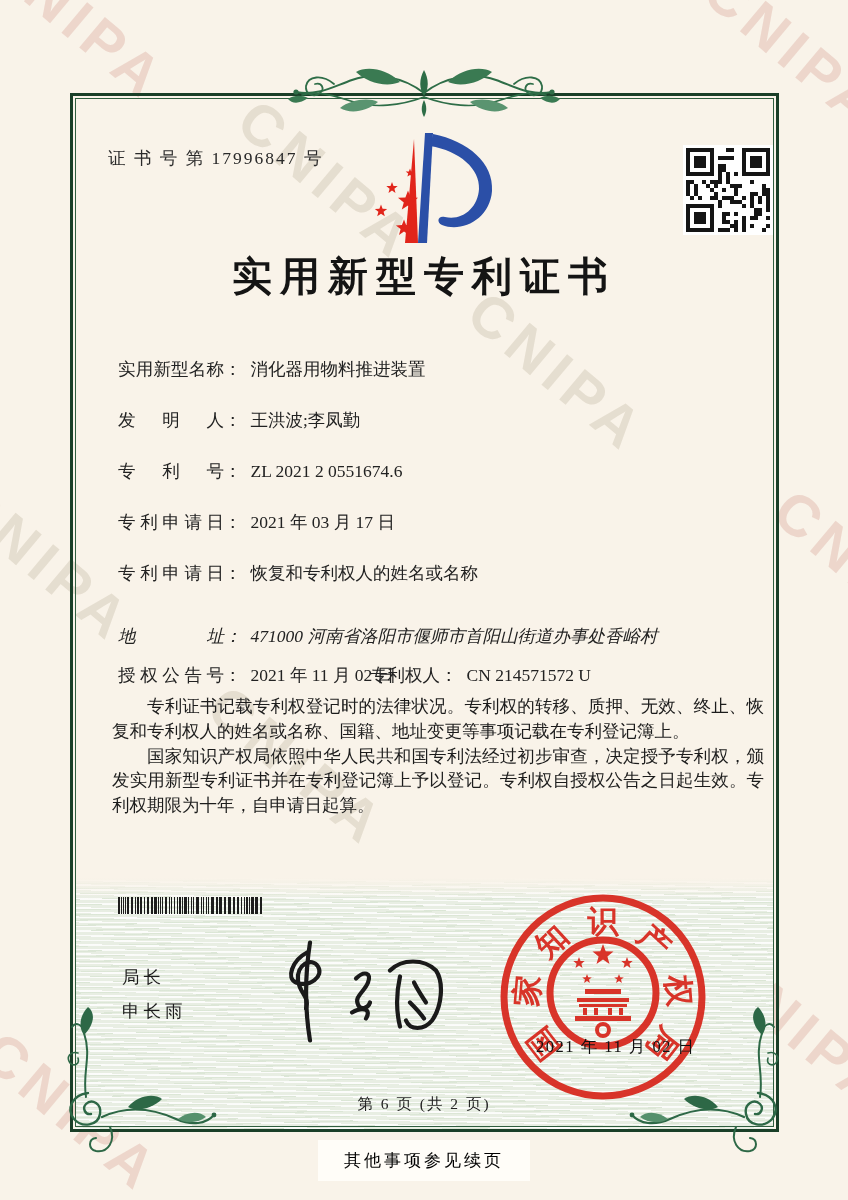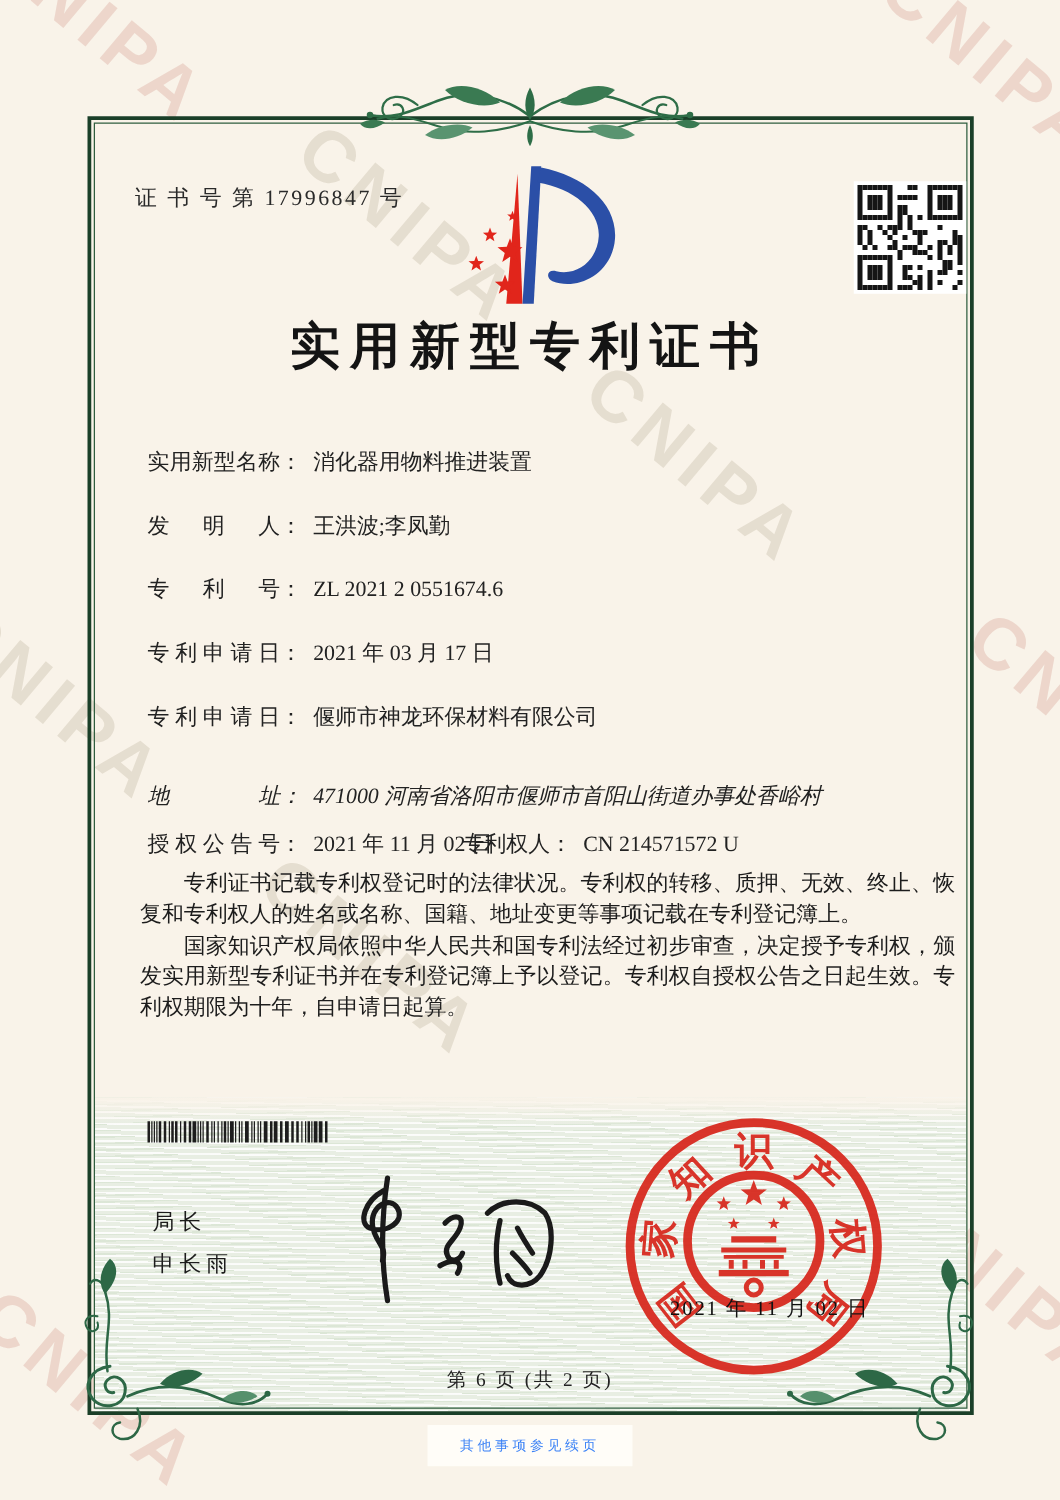--- a/index.html
+++ b/index.html
@@ -77,21 +77,21 @@
     position:absolute;left:536px;top:1036px;font-size:16.5px;color:#111;
     letter-spacing:1.5px;white-space:nowrap;
   }
   
   .page-footer{
     position:absolute;left:0;top:1094px;width:848px;text-align:center;
     font-size:15.5px;letter-spacing:2px;color:#222;
   }
   .note-box{
     position:absolute;left:424px;top:1140px;transform:translateX(-50%);
-    background:#fffdf8;padding:9px 26px;font-size:11px;letter-spacing:3px;color:#3b82f6;
+    background:#fffdf8;padding:9px 26px;font-size:17px;letter-spacing:3px;color:#000000;
     white-space:nowrap;
   }
 </style>
 </head>
 <body>
 
 <div class="page">
 
   <div class="wm wm-pink" style="left:-28px;top:-14px;">CNIPA</div>
   <div class="wm wm-pink" style="left:688px;top:16px;">CNIPA</div>
@@ -618,21 +618,21 @@
   <div class="field-row" style="top:357px;">
     <span class="field-label">实用新型名称</span><span class="field-colon">：</span><span>消化器用物料推进装置</span>
   </div>
   <div class="field-row" style="top:459px;">
     <span class="field-label">专利号</span><span class="field-colon">：</span><span>ZL 2021 2 0551674.6</span>
   </div>
   <div class="field-row" style="top:510px;">
     <span class="field-label">专利申请日</span><span class="field-colon">：</span><span>2021 年 03 月 17 日</span>
   </div>
   <div class="field-row" style="top:561px;">
-    <span class="field-label">专利申请日</span><span class="field-colon">：</span><span>偃师市神龙环保材料有限公司</span>
+    <span class="field-label">专利申请日</span><span class="field-colon">：</span><span>恢复和专利权人的姓名或名称</span>
   </div>
   <div class="field-row" style="top:624px;font-style:italic;">
     <span class="field-label">地址</span><span class="field-colon">：</span><span>471000 河南省洛阳市偃师市首阳山街道办事处香峪村</span>
   </div>
 
   <div class="field-row" style="top:663px;">
     <span class="field-label">授权公告号</span><span class="field-colon">：</span><span>2021 年 11 月 02 日</span>
     <span class="grant-no-group">
       <span>专利权人</span><span class="field-colon">：</span><span>CN 214571572 U</span>
     </span>

